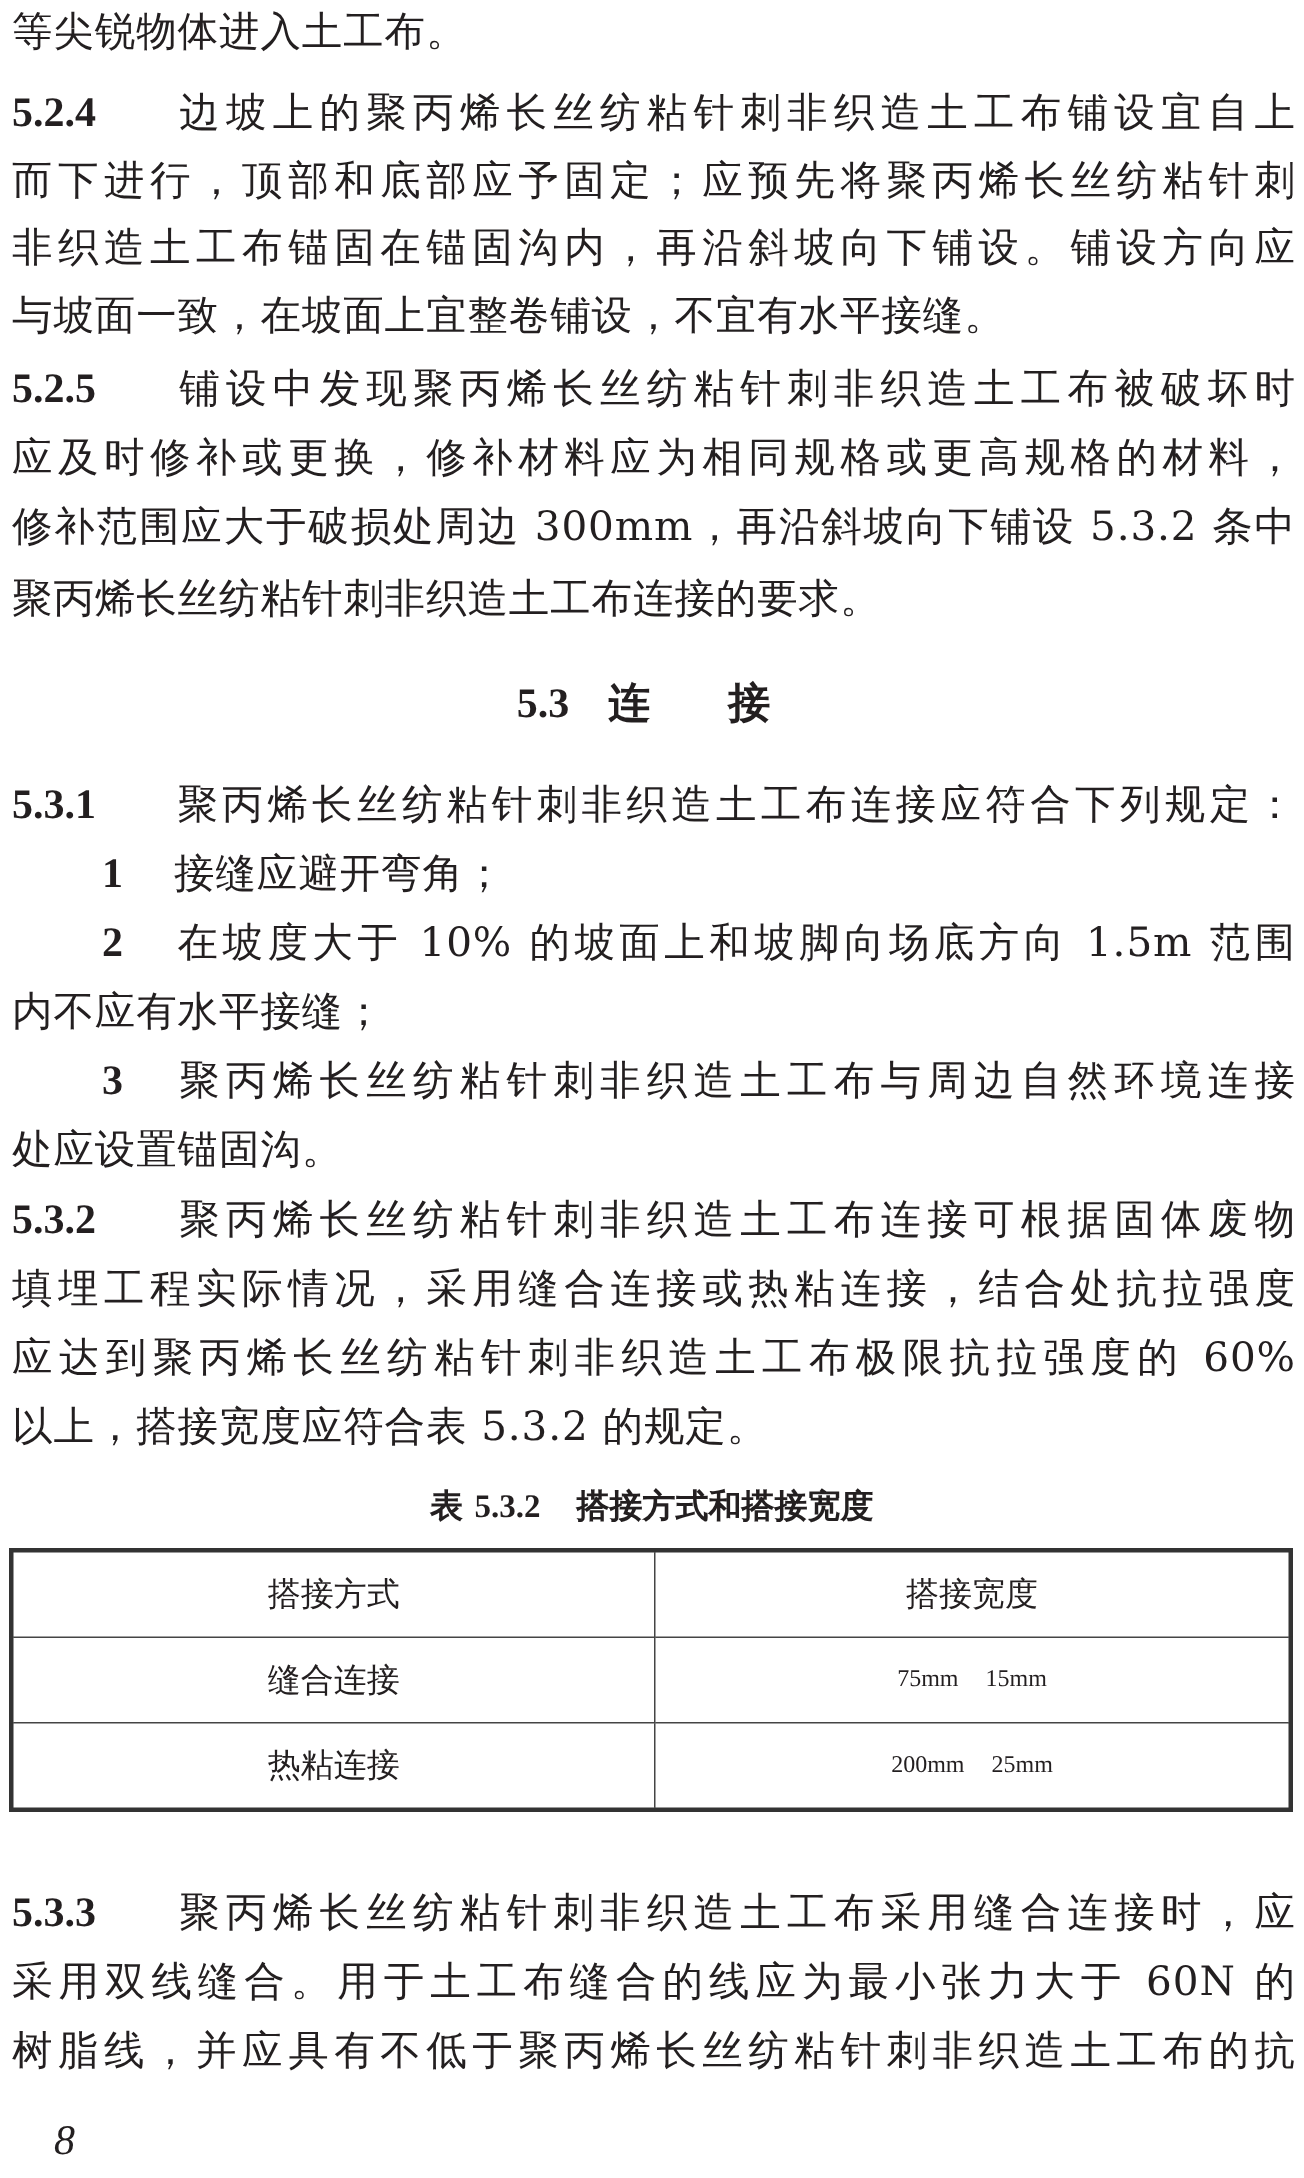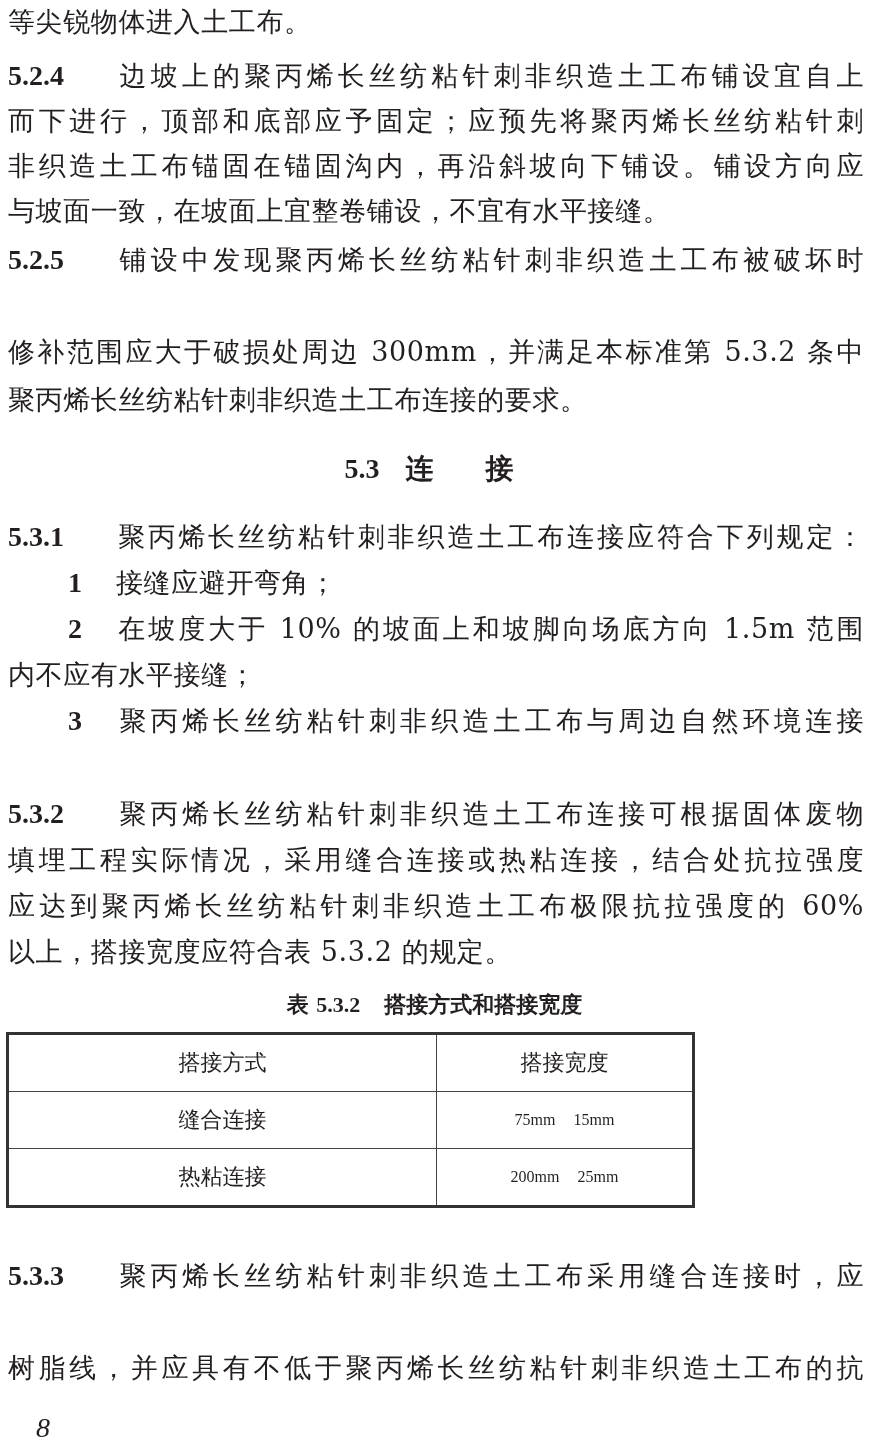--- a/index.html
+++ b/index.html
@@ -86,21 +86,21 @@
   }
   .table-caption .cap-no {
     font-family: "Liberation Serif", serif;
     font-weight: bold;
     margin-right: 24px;
   }
   table.spec {
     position: absolute;
     left: 6px;
     top: 1032px;
-    width: 689px;
+    width: 856px;
     border-collapse: collapse;
     border: 3px solid #333333;
     font-size: 22px;
   }
   table.spec td, table.spec th {
     border: 1.5px solid #444444;
     height: 56px;
     text-align: center;
     font-weight: normal;
     padding: 0;
@@ -139,22 +139,25 @@
   <div class="line justify" style="top:101px;">
     <span>而下进行，顶部和底部应予固定；应预先将聚丙烯长丝纺粘针刺</span>
   </div>
   <div class="line" style="top:191px;">
     <span>与坡面一致，在坡面上宜整卷铺设，不宜有水平接缝。</span>
   </div>
 
   <div class="line justify" style="top:240px;">
     <span class="clause-no">5.2.5</span><span>铺设中发现聚丙烯长丝纺粘针刺非织造土工布被破坏时</span>
   </div>
+  <div class="line justify" style="top:286px;">
+    <span>应及时修补或更换，修补材料应为相同规格或更高规格的材料，</span>
+  </div>
   <div class="line justify" style="top:332px;">
-    <span>修补范围应大于破损处周边 300mm，并满足本标准第 5.3.2 条中</span>
+    <span>修补范围应大于破损处周边 300mm，再沿斜坡向下铺设 5.3.2 条中</span>
   </div>
   <div class="line" style="top:380px;">
     <span>聚丙烯长丝纺粘针刺非织造土工布连接的要求。</span>
   </div>
 
   <div class="section-heading">
     <span class="sec-no">5.3</span><span class="sec-title">连接</span>
   </div>
 
   <div class="line justify" style="top:517px;">
@@ -164,20 +167,23 @@
     <span class="item-no">1</span><span>接缝应避开弯角；</span>
   </div>
   <div class="line justify" style="top:609px;">
     <span class="item-no">2</span><span>在坡度大于 10% 的坡面上和坡脚向场底方向 1.5m 范围</span>
   </div>
   <div class="line" style="top:655px;">
     <span>内不应有水平接缝；</span>
   </div>
   <div class="line justify" style="top:701px;">
     <span class="item-no">3</span><span>聚丙烯长丝纺粘针刺非织造土工布与周边自然环境连接</span>
+  </div>
+  <div class="line" style="top:747px;">
+    <span>处应设置锚固沟。</span>
   </div>
 
   <div class="line justify" style="top:794px;">
     <span class="clause-no">5.3.2</span><span>聚丙烯长丝纺粘针刺非织造土工布连接可根据固体废物</span>
   </div>
   <div class="line justify" style="top:840px;">
     <span>填埋工程实际情况，采用缝合连接或热粘连接，结合处抗拉强度</span>
   </div>
   <div class="line justify" style="top:886px;">
     <span>应达到聚丙烯长丝纺粘针刺非织造土工布极限抗拉强度的 60%</span>
@@ -204,19 +210,22 @@
     <tr>
       <td class="col1">热粘连接</td>
       <td class="num">200mm 25mm</td>
     </tr>
   </tbody>
     </table>
 
   <div class="line justify" style="top:1256px;">
     <span class="clause-no">5.3.3</span><span>聚丙烯长丝纺粘针刺非织造土工布采用缝合连接时，应</span>
   </div>
+  <div class="line justify" style="top:1302px;">
+    <span>采用双线缝合。用于土工布缝合的线应为最小张力大于 60N 的</span>
+  </div>
   <div class="line justify" style="top:1348px;">
     <span>树脂线，并应具有不低于聚丙烯长丝纺粘针刺非织造土工布的抗</span>
   </div>
 
   <div class="page-number">8</div>
 
 </div>
 
 </body></html>

